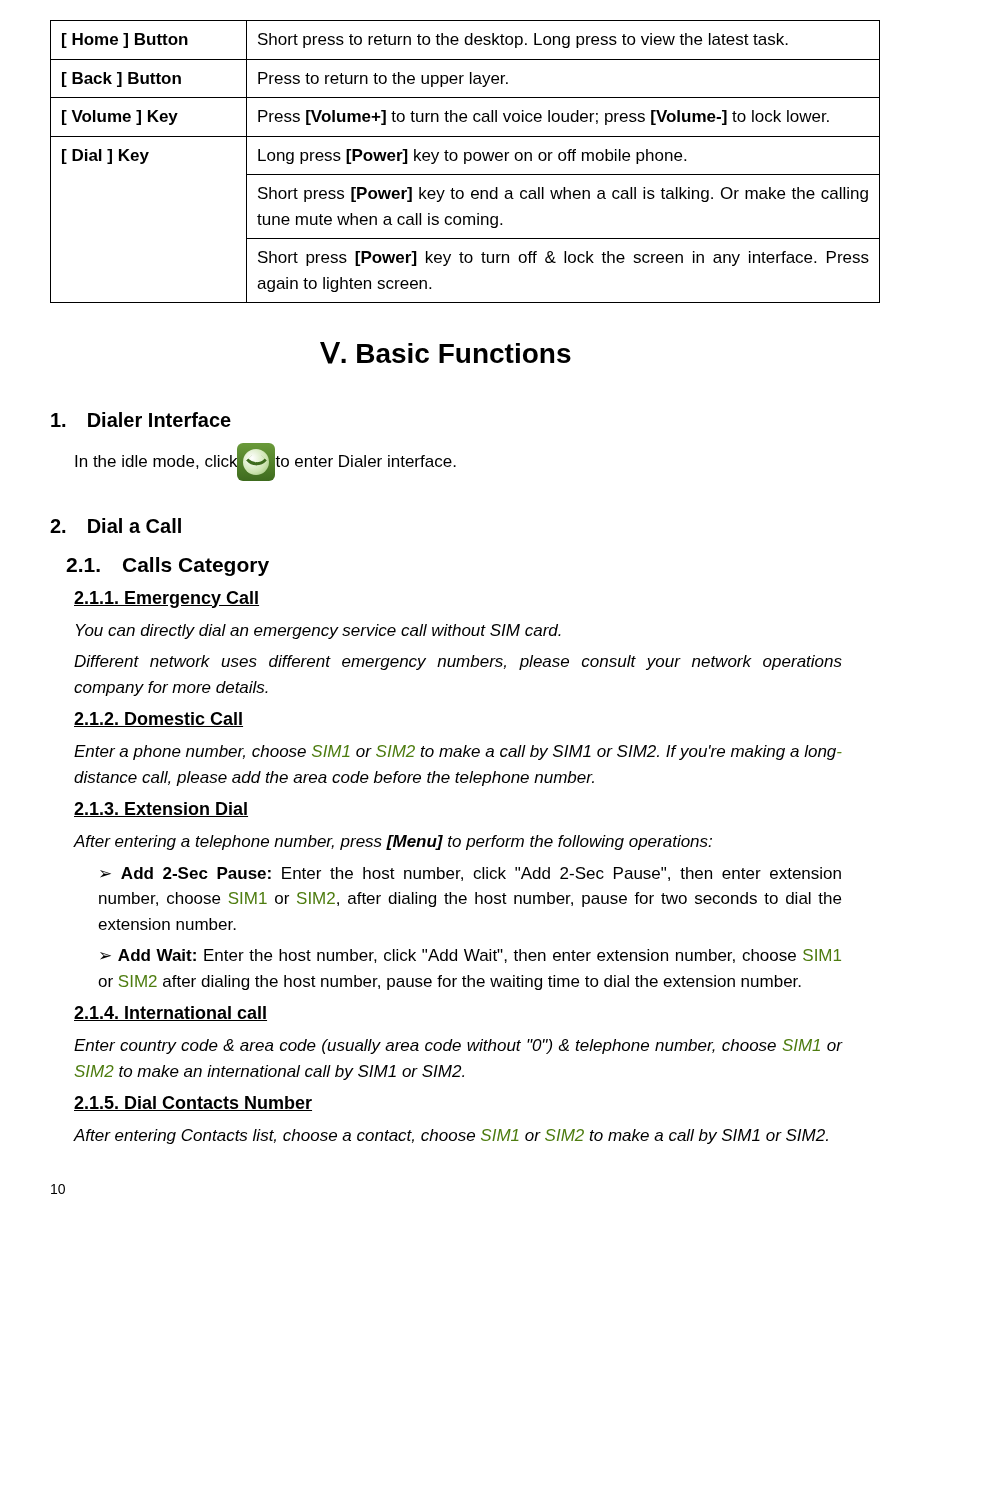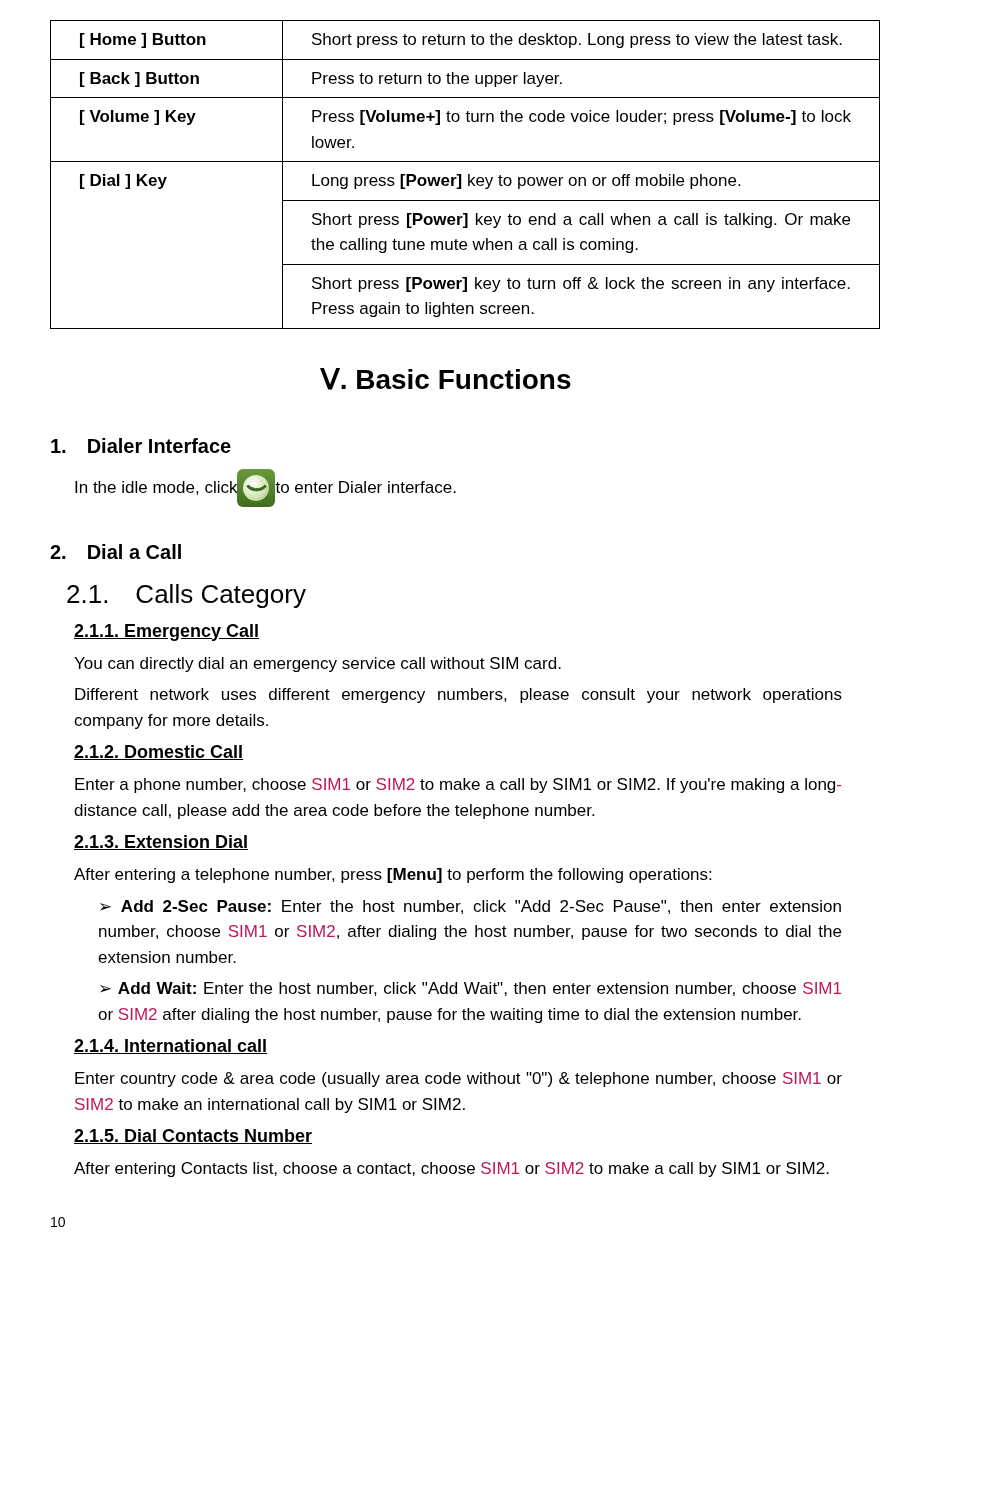--- a/index.html
+++ b/index.html
@@ -13,57 +13,58 @@
       color: #000;
       box-sizing: border-box;
     }
     table {
       border-collapse: collapse;
       width: 830px;
       margin: 0 auto 30px auto;
     }
     td {
       border: 1px solid #000;
-      padding: 6px 28px;
+      padding: 6px 10px;
       vertical-align: top;
       text-align: left;
     }
     td.label-cell {
       font-weight: bold;
       width: 175px;
     }
     td.desc-cell {
       text-align: justify;
     }
     .bold { font-weight: bold; }
-    .red { color: #be185d; }
+    .red { color: #4d7c0f; }
     h1.section-title {
       text-align: center;
       font-size: 28px;
       margin: 30px 0 30px 0;
     }
     h2 {
       font-size: 20px;
       margin: 20px 0 8px 0;
       font-weight: bold;
     }
     h3 {
-      font-size: 26px;
+      font-size: 21px;
       margin: 4px 0 4px 16px;
-      font-weight: normal;
+      font-weight: bold;
     }
     h4 {
       font-size: 18px;
       margin: 4px 0 4px 24px;
       font-weight: bold;
       text-decoration: underline;
     }
     p {
       margin: 6px 0 6px 24px;
       text-align: justify;
+      font-style: italic;
     }
     .indented-icon-line {
       margin: 6px 0 30px 24px;
       display: flex;
       align-items: center;
     }
     .phone-icon {
       display: inline-block;
       width: 38px;
       height: 38px;
@@ -117,21 +118,21 @@
     <td class="label-cell">[ Home ] Button</td>
     <td class="desc-cell">Short press to return to the desktop. Long press to view the latest task.</td>
   </tr>
   <tr>
     <td class="label-cell">[ Back ] Button</td>
     <td class="desc-cell">Press to return to the upper layer.</td>
   </tr>
   <tr>
     <td class="label-cell">[ Volume ] Key</td>
     <td class="desc-cell">
-      <span>Press </span><span class="bold">[Volume+]</span><span> to turn the code voice louder; press </span><span class="bold">[Volume-]</span><span> to lock lower.</span>
+      <span>Press </span><span class="bold">[Volume+]</span><span> to turn the call voice louder; press </span><span class="bold">[Volume-]</span><span> to lock lower.</span>
     </td>
   </tr>
   <tr>
     <td class="label-cell" rowspan="3">[ Dial ] Key</td>
     <td class="desc-cell">
       <span>Long press </span><span class="bold">[Power]</span><span> key to power on or off mobile phone.</span>
     </td>
   </tr>
   <tr>
     <td class="desc-cell">

